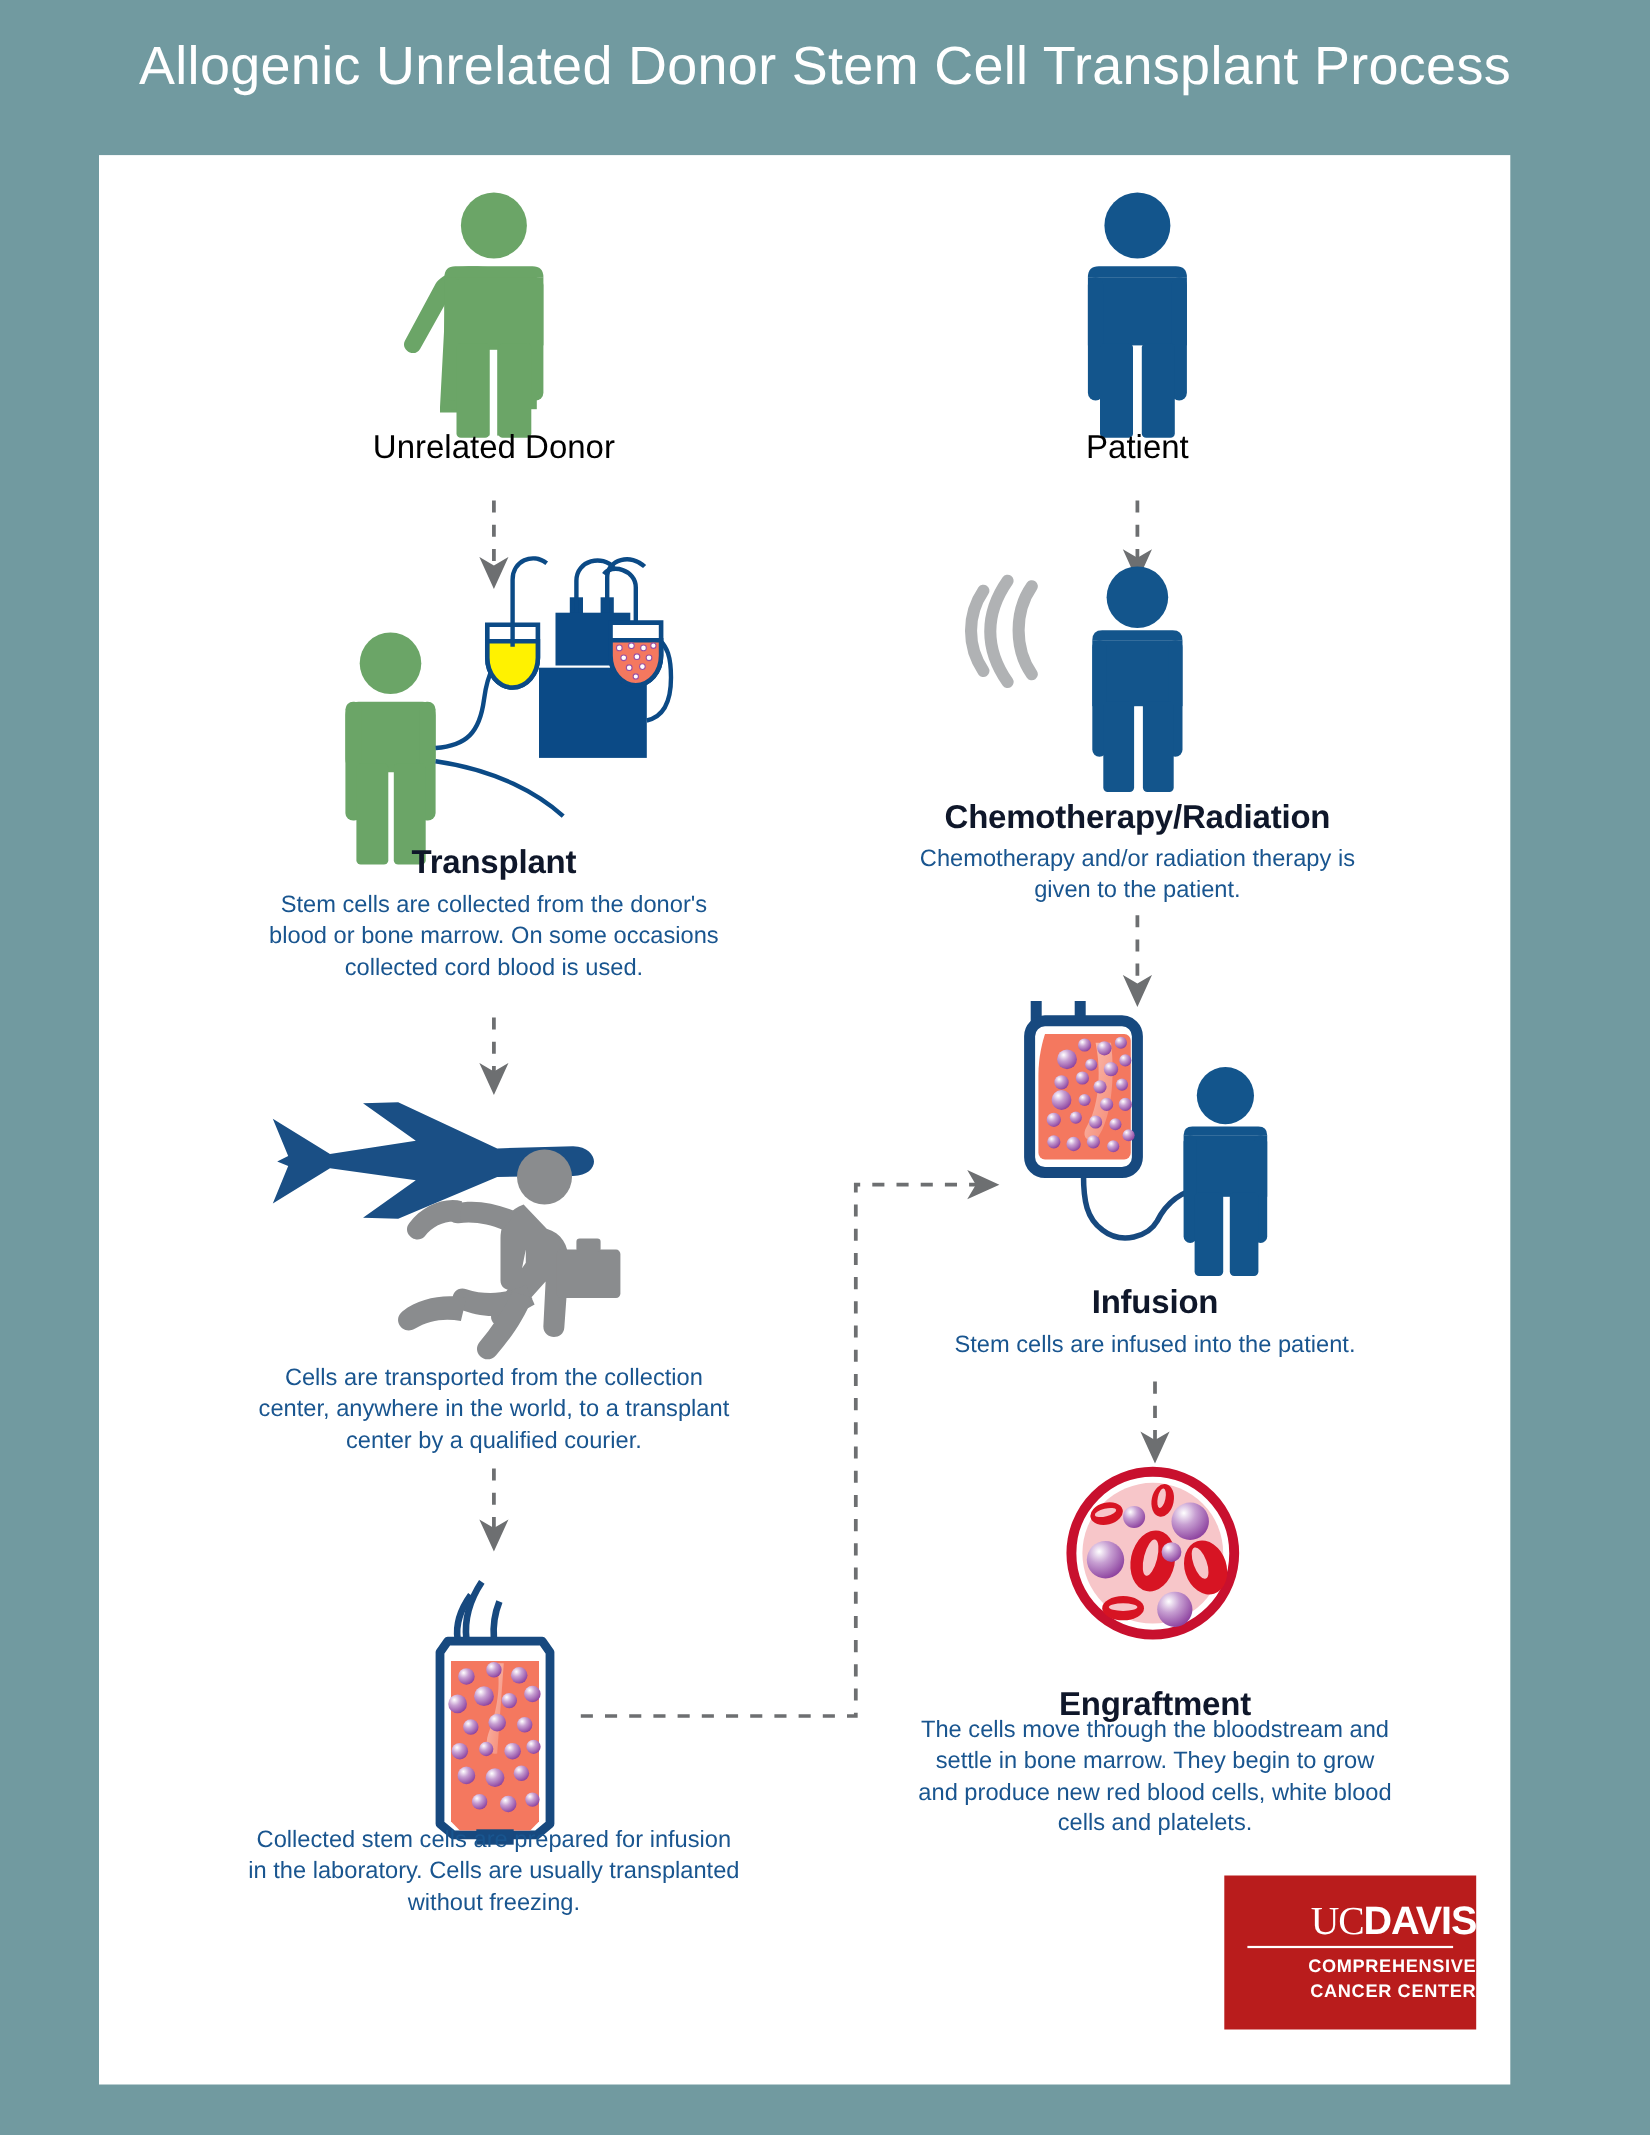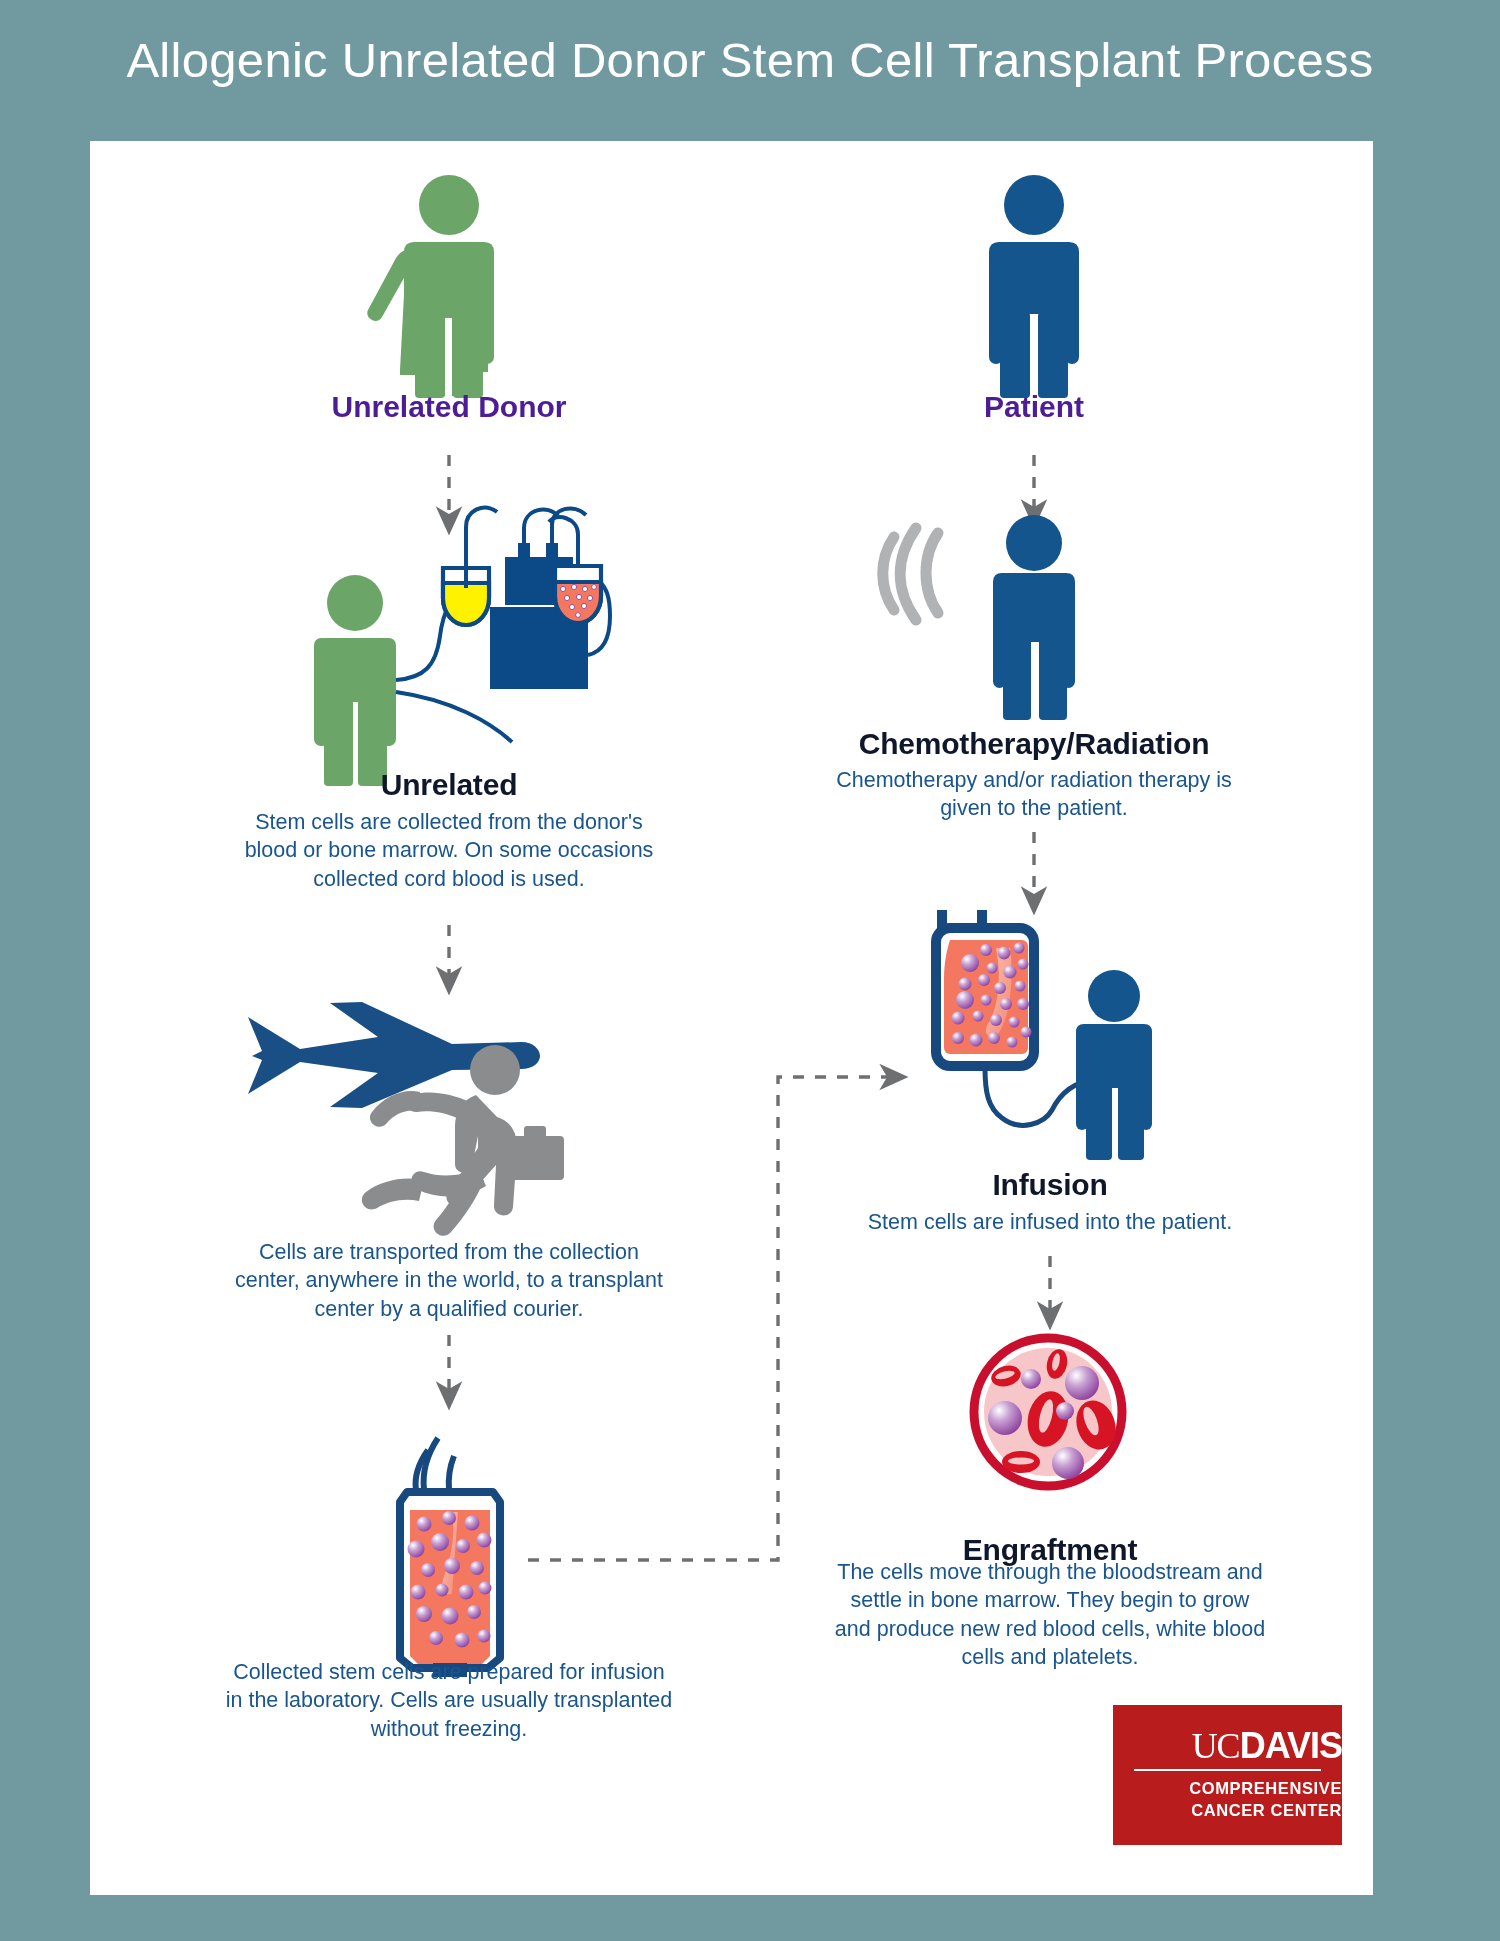--- a/index.html
+++ b/index.html
@@ -50,22 +50,22 @@
     position: absolute;
     text-align: center;
     color: #19558f;
     font-size: 21.5px;
     line-height: 1.32;
     font-family: "Liberation Sans", sans-serif;
   }
   .label-only {
     position: absolute;
     text-align: center;
-    color: #4c1d95;
-    font-weight: bold;
+    color: #000000;
+    font-weight: normal;
     font-size: 30px;
     font-family: "Liberation Sans", sans-serif;
   }
   
   #art {
     position: absolute;
     left: 0; top: 0;
     width: 1500px; height: 1941px;
     pointer-events: none;
   }
@@ -350,21 +350,21 @@
         <circle cx="1082" cy="1383" r="17" fill="url(#cellGrad)"></circle>
         <circle cx="1068" cy="1463" r="16" fill="url(#cellGrad)"></circle>
         <circle cx="1031" cy="1379" r="10" fill="url(#cellGrad)"></circle>
         <circle cx="1065" cy="1411" r="9" fill="url(#cellGrad)"></circle>
       </g>
     </g>
   </svg>
 
   <div class="label-only" style="left:249px; top:390px; width:400px;">Unrelated Donor</div>
 
-  <div class="step-heading" style="left:249px; top:768px; width:400px;">Unrelated</div>
+  <div class="step-heading" style="left:249px; top:768px; width:400px;">Transplant</div>
   <div class="step-body" style="left:234px; top:808px; width:430px;">Stem cells are collected from the donor's blood or bone marrow. On some occasions collected cord blood is used.</div>
 
   <div class="step-body" style="left:224px; top:1238px; width:450px;">Cells are transported from the collection center, anywhere in the world, to a transplant center by a qualified courier.</div>
 
   <div class="step-body" style="left:224px; top:1658px; width:450px;">Collected stem cells are prepared for infusion in the laboratory. Cells are usually transplanted without freezing.</div>
 
   <div class="label-only" style="left:834px; top:390px; width:400px;">Patient</div>
 
   <div class="step-heading" style="left:814px; top:727px; width:440px;">Chemotherapy/Radiation</div>
   <div class="step-body" style="left:824px; top:766px; width:420px;">Chemotherapy and/or radiation therapy is given to the patient.</div>

